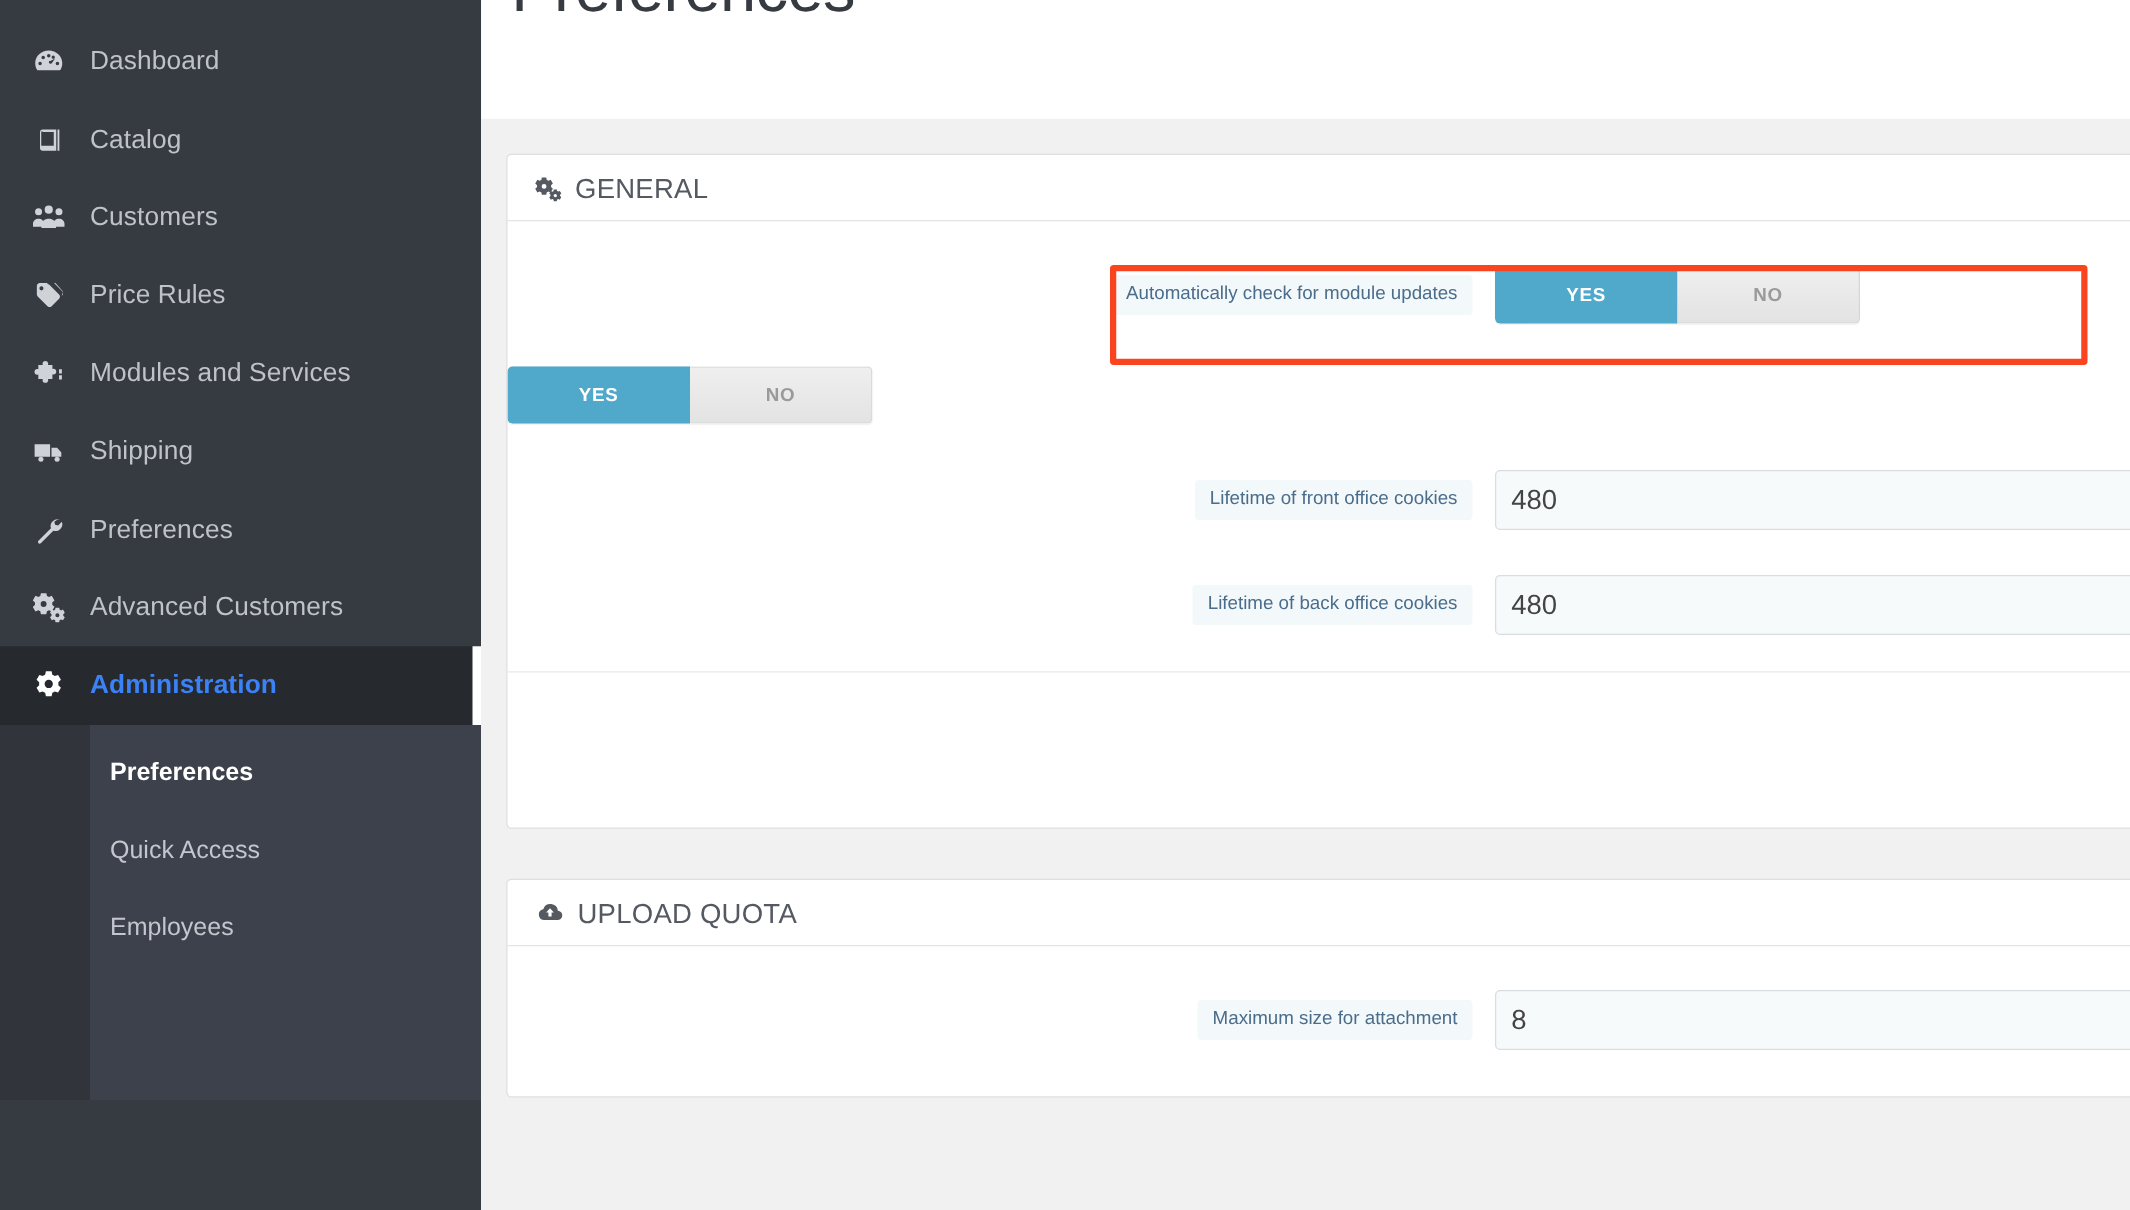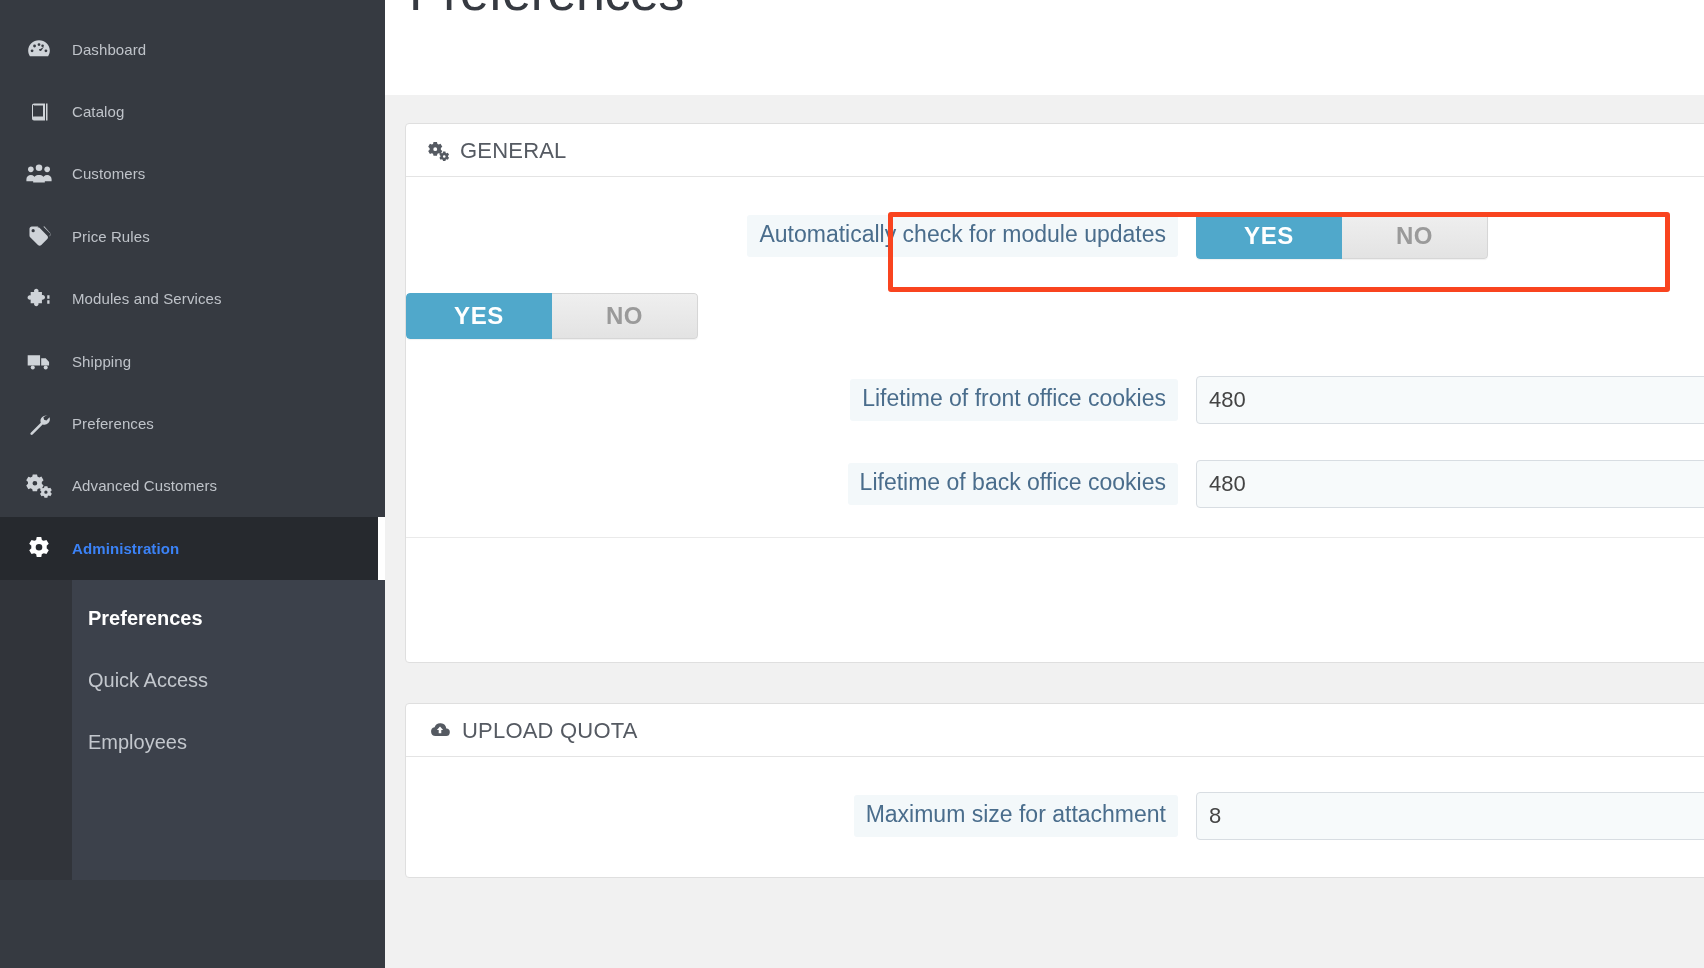--- a/index.html
+++ b/index.html
@@ -27,21 +27,21 @@
     position: relative;
     overflow: hidden;
     padding-top: 18px;
   }
   .nav-item {
     display: flex;
     align-items: center;
     height: 62.4px;
     padding-left: 12px;
     color: #bfc3c9;
-    font-size: 15px;
+    font-size: 21px;
     position: relative;
     cursor: pointer;
   }
   .nav-item .nav-icon {
     width: 54px;
     flex: 0 0 54px;
     display: flex;
     align-items: center;
     justify-content: center;
     color: #cfd3d8;
@@ -158,41 +158,41 @@
   .form-row .lbl-wrap {
     width: 790px;
     flex: 0 0 790px;
     display: flex;
     justify-content: flex-end;
     padding-right: 18px;
   }
   .ctrl-label {
     background: #f3f8fa;
     color: #4a6d8c;
-    font-size: 23px;
+    font-size: 15px;
     padding: 7px 12px 9px 12px;
     border-radius: 3px;
     white-space: nowrap;
     line-height: 1.1;
   }
   .field-wrap { flex: 1 1 auto; display: flex; align-items: center; }
 
   .switch {
     display: inline-flex;
     border-radius: 4px;
     overflow: hidden;
     box-shadow: 0 1px 1px rgba(0,0,0,.06);
   }
   .switch .sw {
     width: 146px;
     height: 46px;
     display: flex;
     align-items: center;
     justify-content: center;
-    font-size: 24px;
+    font-size: 15px;
     font-weight: bold;
     letter-spacing: .6px;
     cursor: pointer;
     user-select: none;
   }
   .switch .sw.on {
     background: #50a8cb;
     color: #ffffff;
     border-radius: 4px 0 0 4px;
   }

